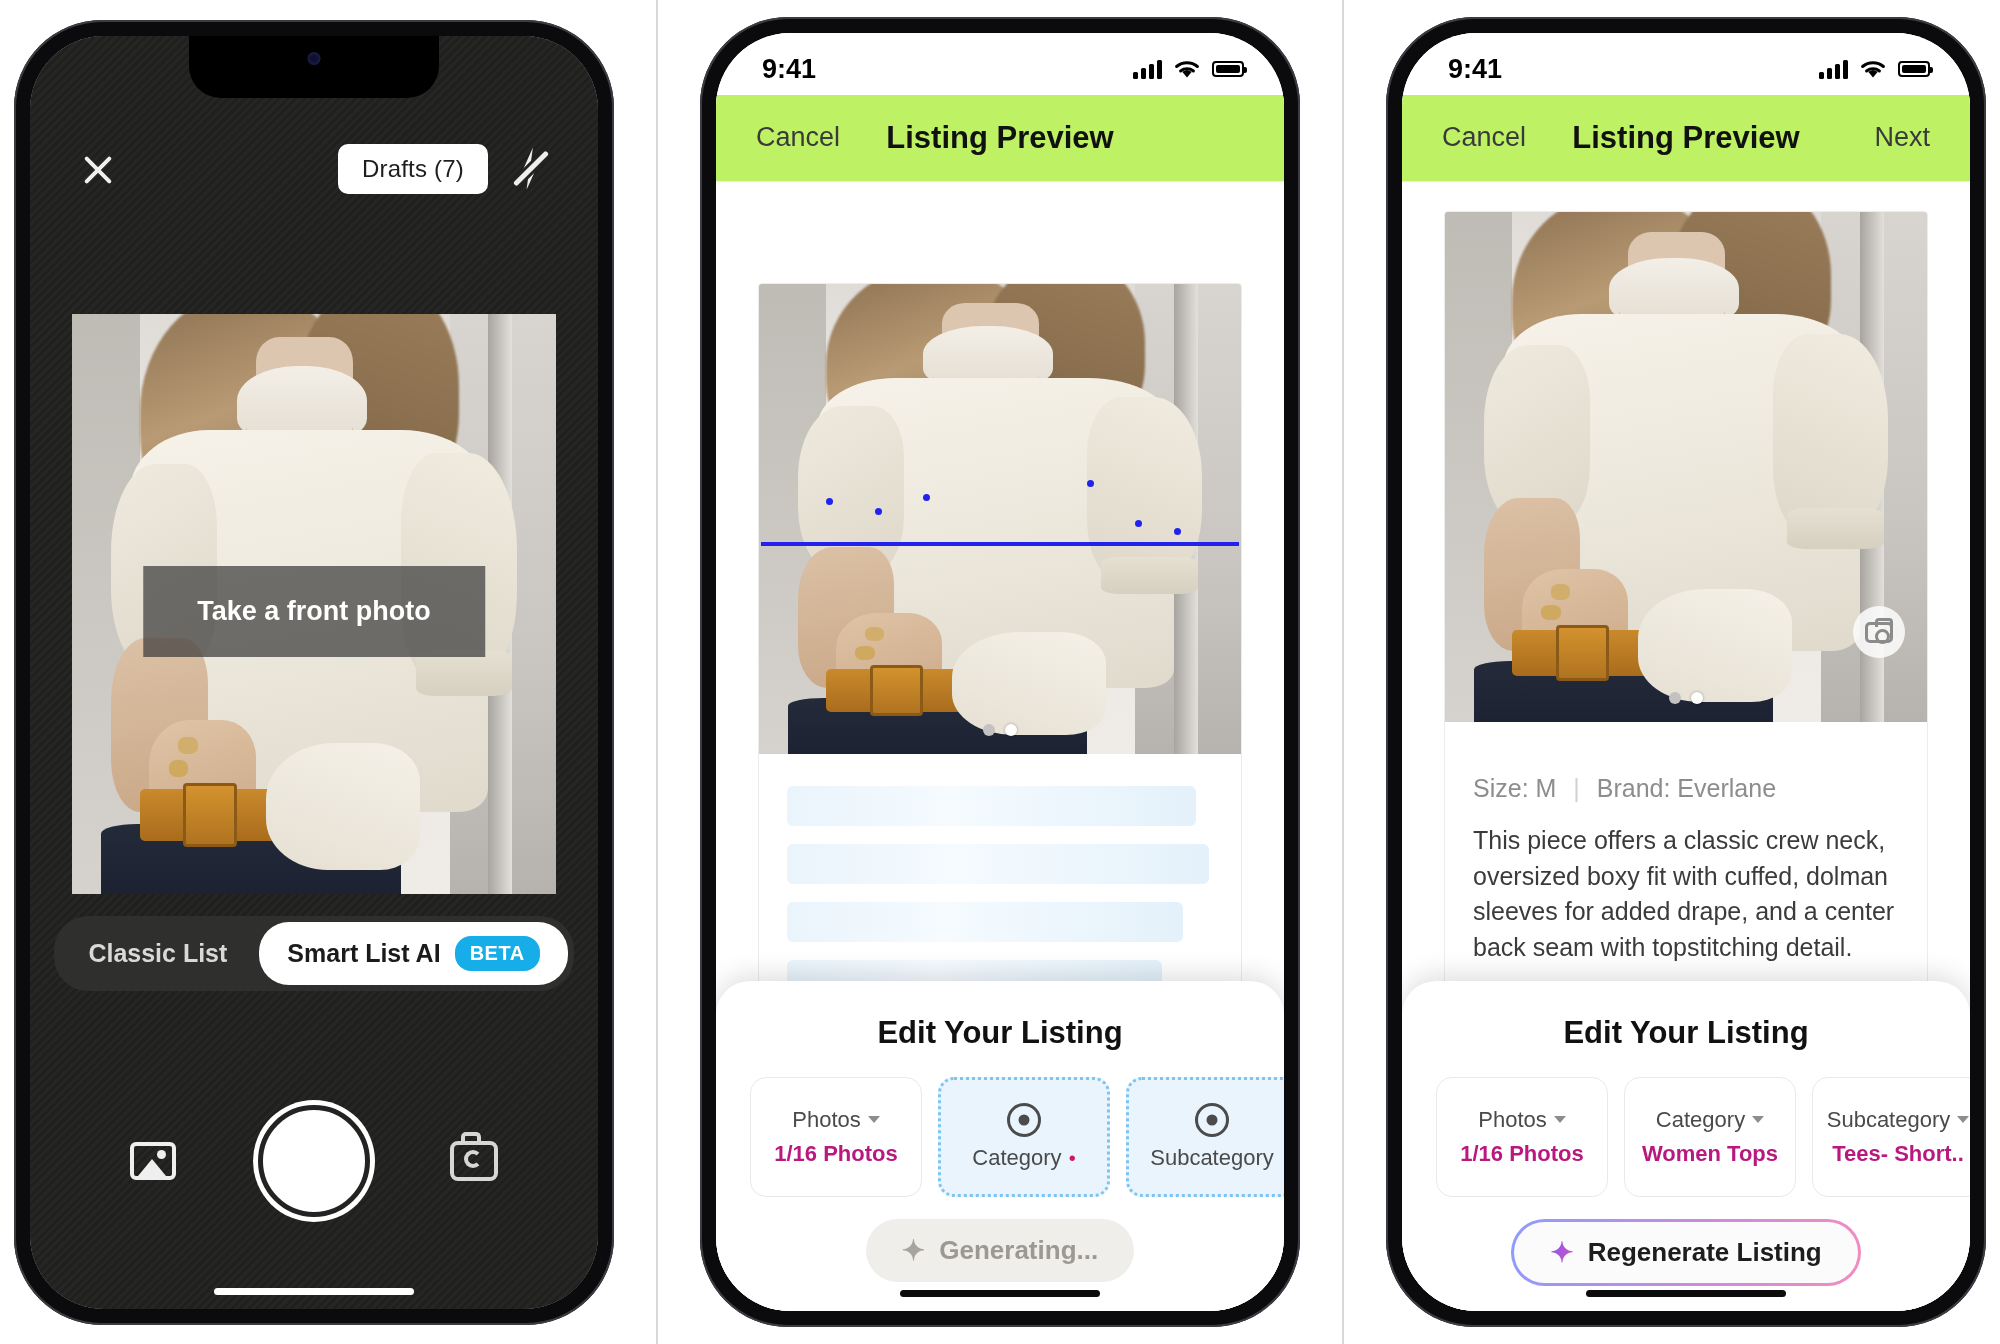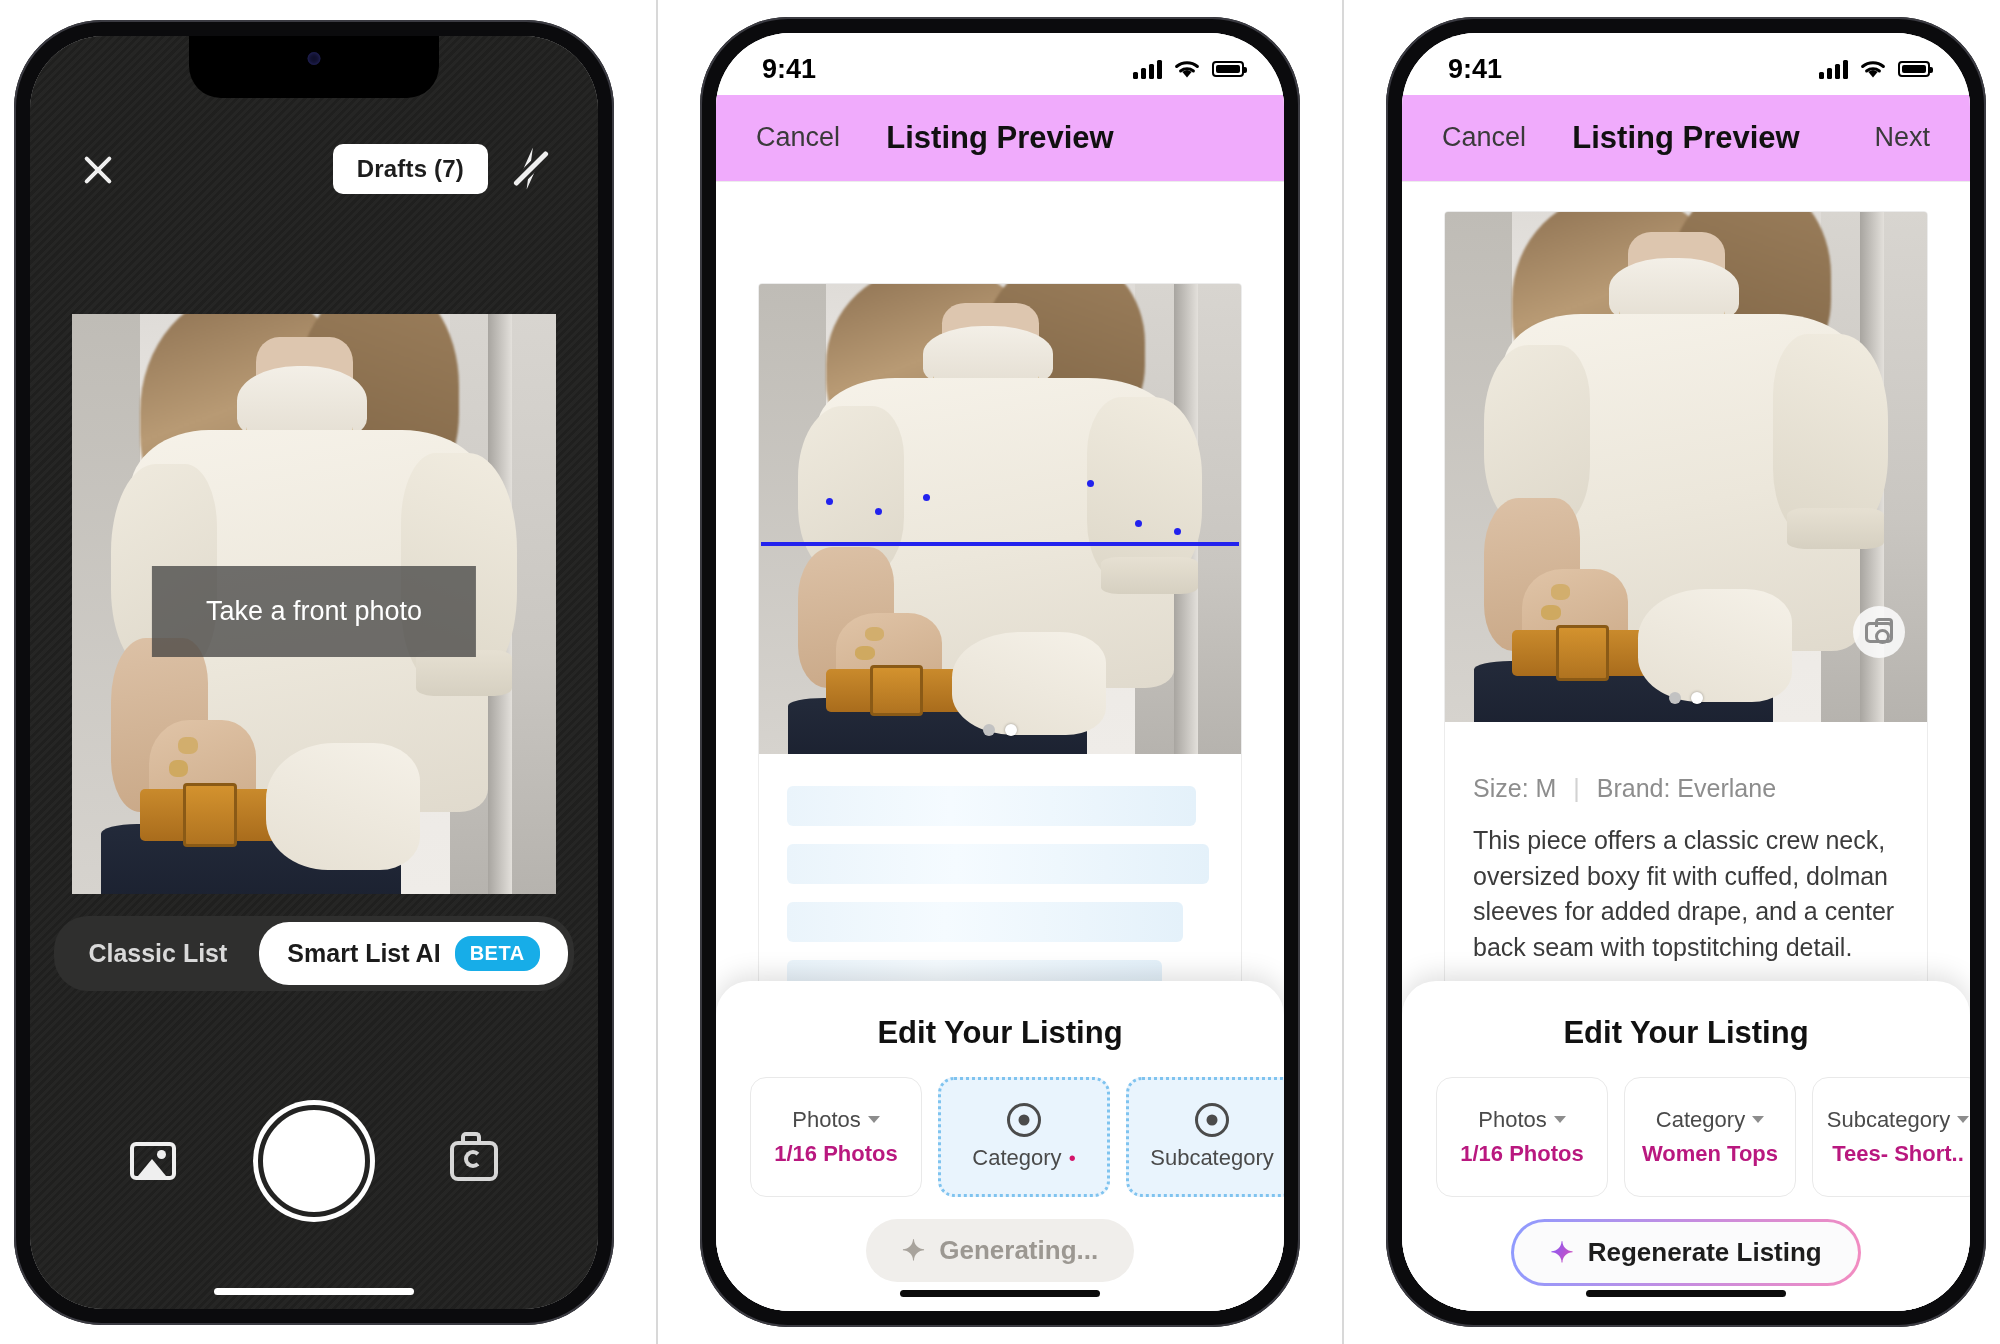--- a/index.html
+++ b/index.html
@@ -87,42 +87,42 @@
     display:flex; align-items:center; justify-content:space-between;
     padding:0 48px; z-index:20;
   }
   .close-x { width:40px; height:40px; position:relative; cursor:pointer; }
   .close-x::before,.close-x::after{
     content:""; position:absolute; left:2px; top:19px; width:36px; height:4px;
     background:#efefef; border-radius:2px;
   }
   .close-x::before{ transform:rotate(45deg);} .close-x::after{ transform:rotate(-45deg);}
   .drafts-pill {
-    background:#fff; color:#1d1d1d; font-size:24px; font-weight:bold;
+    background:#fff; color:#1d1d1d; font-size:24px; font-weight:normal;
     padding:11px 24px; border-radius:10px; letter-spacing:.2px;
   }
   .flash-off { position:relative; width:40px; height:46px; margin-left:22px; }
   .flash-off .bolt{
     position:absolute; left:8px; top:2px; width:24px; height:42px;
     background:#efefef;
     clip-path: polygon(62% 0,20% 54%,46% 54%,36% 100%,82% 42%,52% 42%);
   }
   .flash-off .slash{
     position:absolute; left:-2px; top:20px; width:46px; height:5px;
     background:#efefef; transform:rotate(-45deg); border-radius:2px;
     box-shadow:0 0 0 3px #232322;
   }
   .cam-photo {
     position:absolute; top:278px; left:42px; right:42px; height:580px;
     overflow:hidden;
   }
   .cam-hint {
     position:absolute; top:530px; left:50%; transform:translateX(-50%);
     background:rgba(60,60,60,.72); color:#fff;
-    padding:30px 54px; font-size:27px; font-weight:normal; z-index:22;
+    padding:30px 54px; font-size:27px; font-weight:bold; z-index:22;
     white-space:nowrap;
   }
   .mode-row {
     position:absolute; top:880px; left:0; right:0;
     display:flex; justify-content:center; z-index:22;text-align:center;
   }
   .mode-track {
     background:#2f2f2e; border-radius:34px; padding:6px;
     display:flex; align-items:center; gap:4px;
   }
@@ -263,21 +263,21 @@
     position:absolute; left:40%; top:74%; width:32%; height:22%;
     background:linear-gradient(200deg,#f5f1e8,#e6e0d3);
     border-radius:44% 30% 26% 40%;
   }
 
   
   .app { position:absolute; inset:0; background:#fff; }
   .navbar {
     position:absolute; top:62px; left:0; right:0; height:86px;
     display:flex; align-items:center; justify-content:space-between;
-    padding:0 40px; background:#f0abfc; z-index:25;
+    padding:0 40px; background:#bef264; z-index:25;
     border-bottom:1px solid transparent;
   }
   .nav-side { font-size:27px; color:#3a3a3a; min-width:100px; cursor:pointer; }
   .nav-side.right { text-align:right; }
   .nav-title { font-size:31px; font-weight:bold; color:#111; }
   .nav-rule { position:absolute; top:148px; left:0; right:0; height:1px; background:#ececec; z-index:24;}
 
   .proc-row {
     position:absolute; top:205px; left:0; right:0;
     display:flex; align-items:center; justify-content:center; gap:16px;

